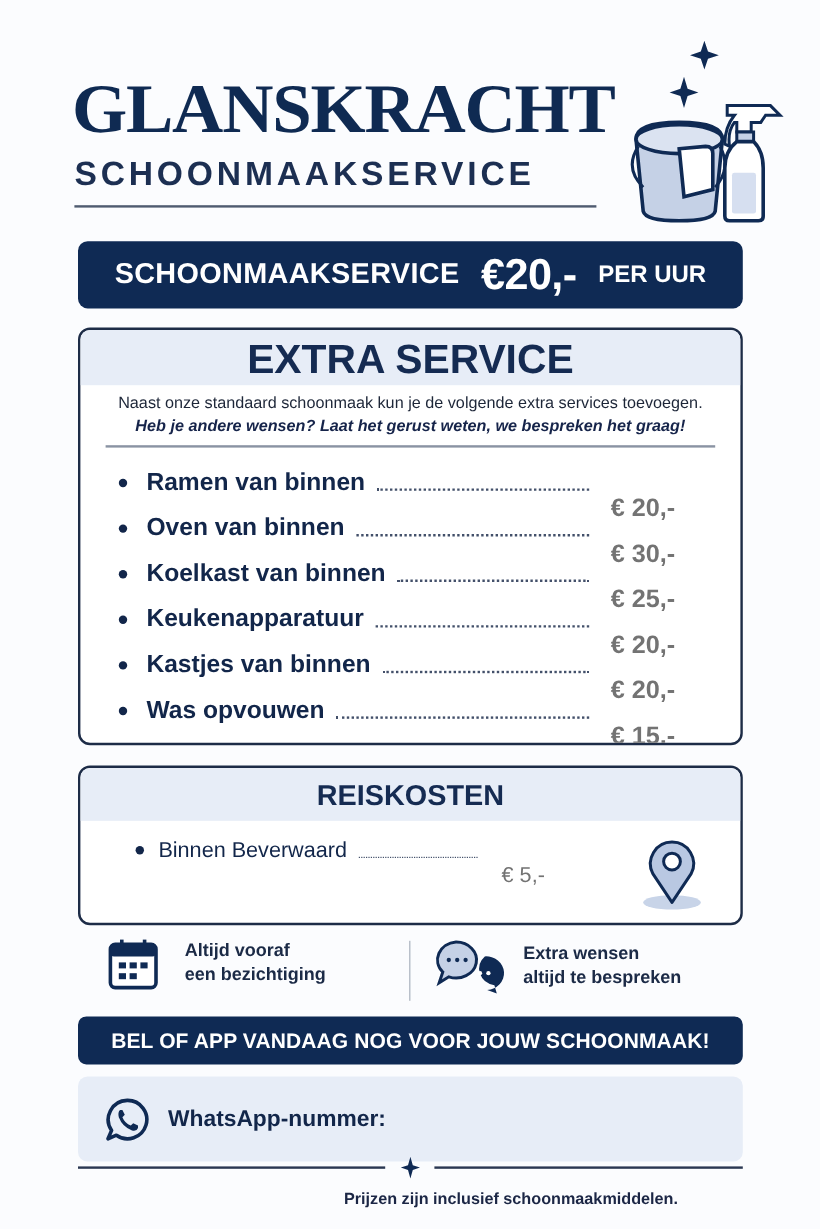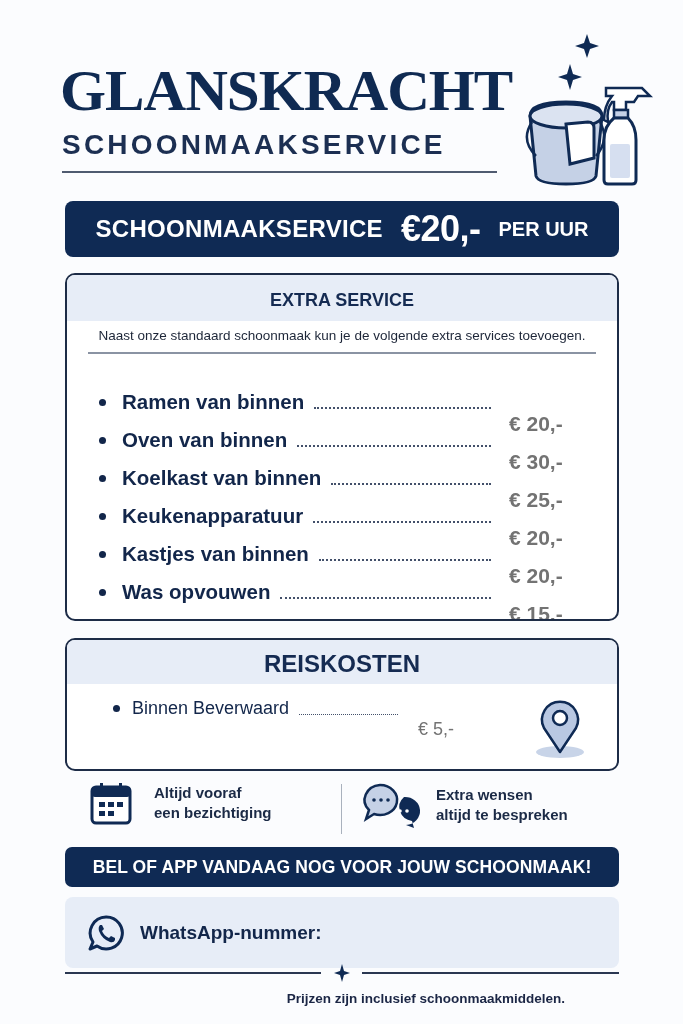--- a/index.html
+++ b/index.html
@@ -16,21 +16,21 @@
   
   .rate { left: 65px; top: 201px; width: 554px; height: 56px; background: #0f2a54; border-radius: 8px; display: flex; align-items: center; justify-content: center; gap: 18px; color: #fff; font-weight: bold; }
   .rate .lbl { font-size: 24px; letter-spacing: 0.3px; }
   .rate .price { font-size: 36px; letter-spacing: -0.5px; }
   .rate .unit { font-size: 20px; margin-left: 0px; }
 
   
   .card { border: 2px solid #1d2c47; border-radius: 10px; background: #fff; overflow: hidden; }
   .card-head { background: #e7edf7; text-align: center; font-weight: bold; color: #152b52; }
   .extra { left: 65px; top: 273px; width: 554px; height: 348px; }
-  .extra .card-head { height: 46px; line-height: 50px; font-size: 18px; }
+  .extra .card-head { height: 46px; line-height: 50px; font-size: 34px; }
   .intro1 { text-align: center; font-size: 13.5px; color: #1d2638; margin-top: 7px; }
   .intro2 { text-align: center; font-size: 13.5px; color: #16244a; font-style: italic; font-weight: bold; margin-top: 4px; }
   .intro-line { margin: 9px auto 0; width: 508px; height: 2px; background: #8a93a3; }
   .row { position: absolute; display: flex; align-items: center; }
   .bullet { width: 7px; height: 7px; border-radius: 50%; background: #12264a; flex: none; }
   .item-name { font-weight: bold; color: #12264a; white-space: nowrap; }
   .dots { flex: 1; border-bottom: 2px dotted #43506a; height: 0; margin: 0 8px; position: relative; top: 6px; }
   .price-cell { font-weight: bold; color: #737373; white-space: nowrap; margin-top: 43px; }
 
   .extra .row { left: 32px; width: 472px; height: 24px; }
@@ -97,20 +97,21 @@
 
 <div class="abs rate">
   <span class="lbl">SCHOONMAAKSERVICE</span>
   <span class="price">€20,-</span>
   <span class="unit">PER UUR</span>
 </div>
 
 <div class="abs card extra">
   <div class="card-head">EXTRA SERVICE</div>
   <div class="intro1">Naast onze standaard schoonmaak kun je de volgende extra services toevoegen.</div>
+  <div class="intro2">Heb je andere wensen? Laat het gerust weten, we bespreken het graag!</div>
   <div class="intro-line"></div>
 
   <div class="row" style="top:115px">
     <span class="bullet"></span>
     <span class="item-name">Ramen van binnen</span>
     <span class="dots"></span>
     <span class="price-cell">€ 20,-</span>
   </div>
   <div class="row" style="top:153px">
     <span class="bullet"></span>

